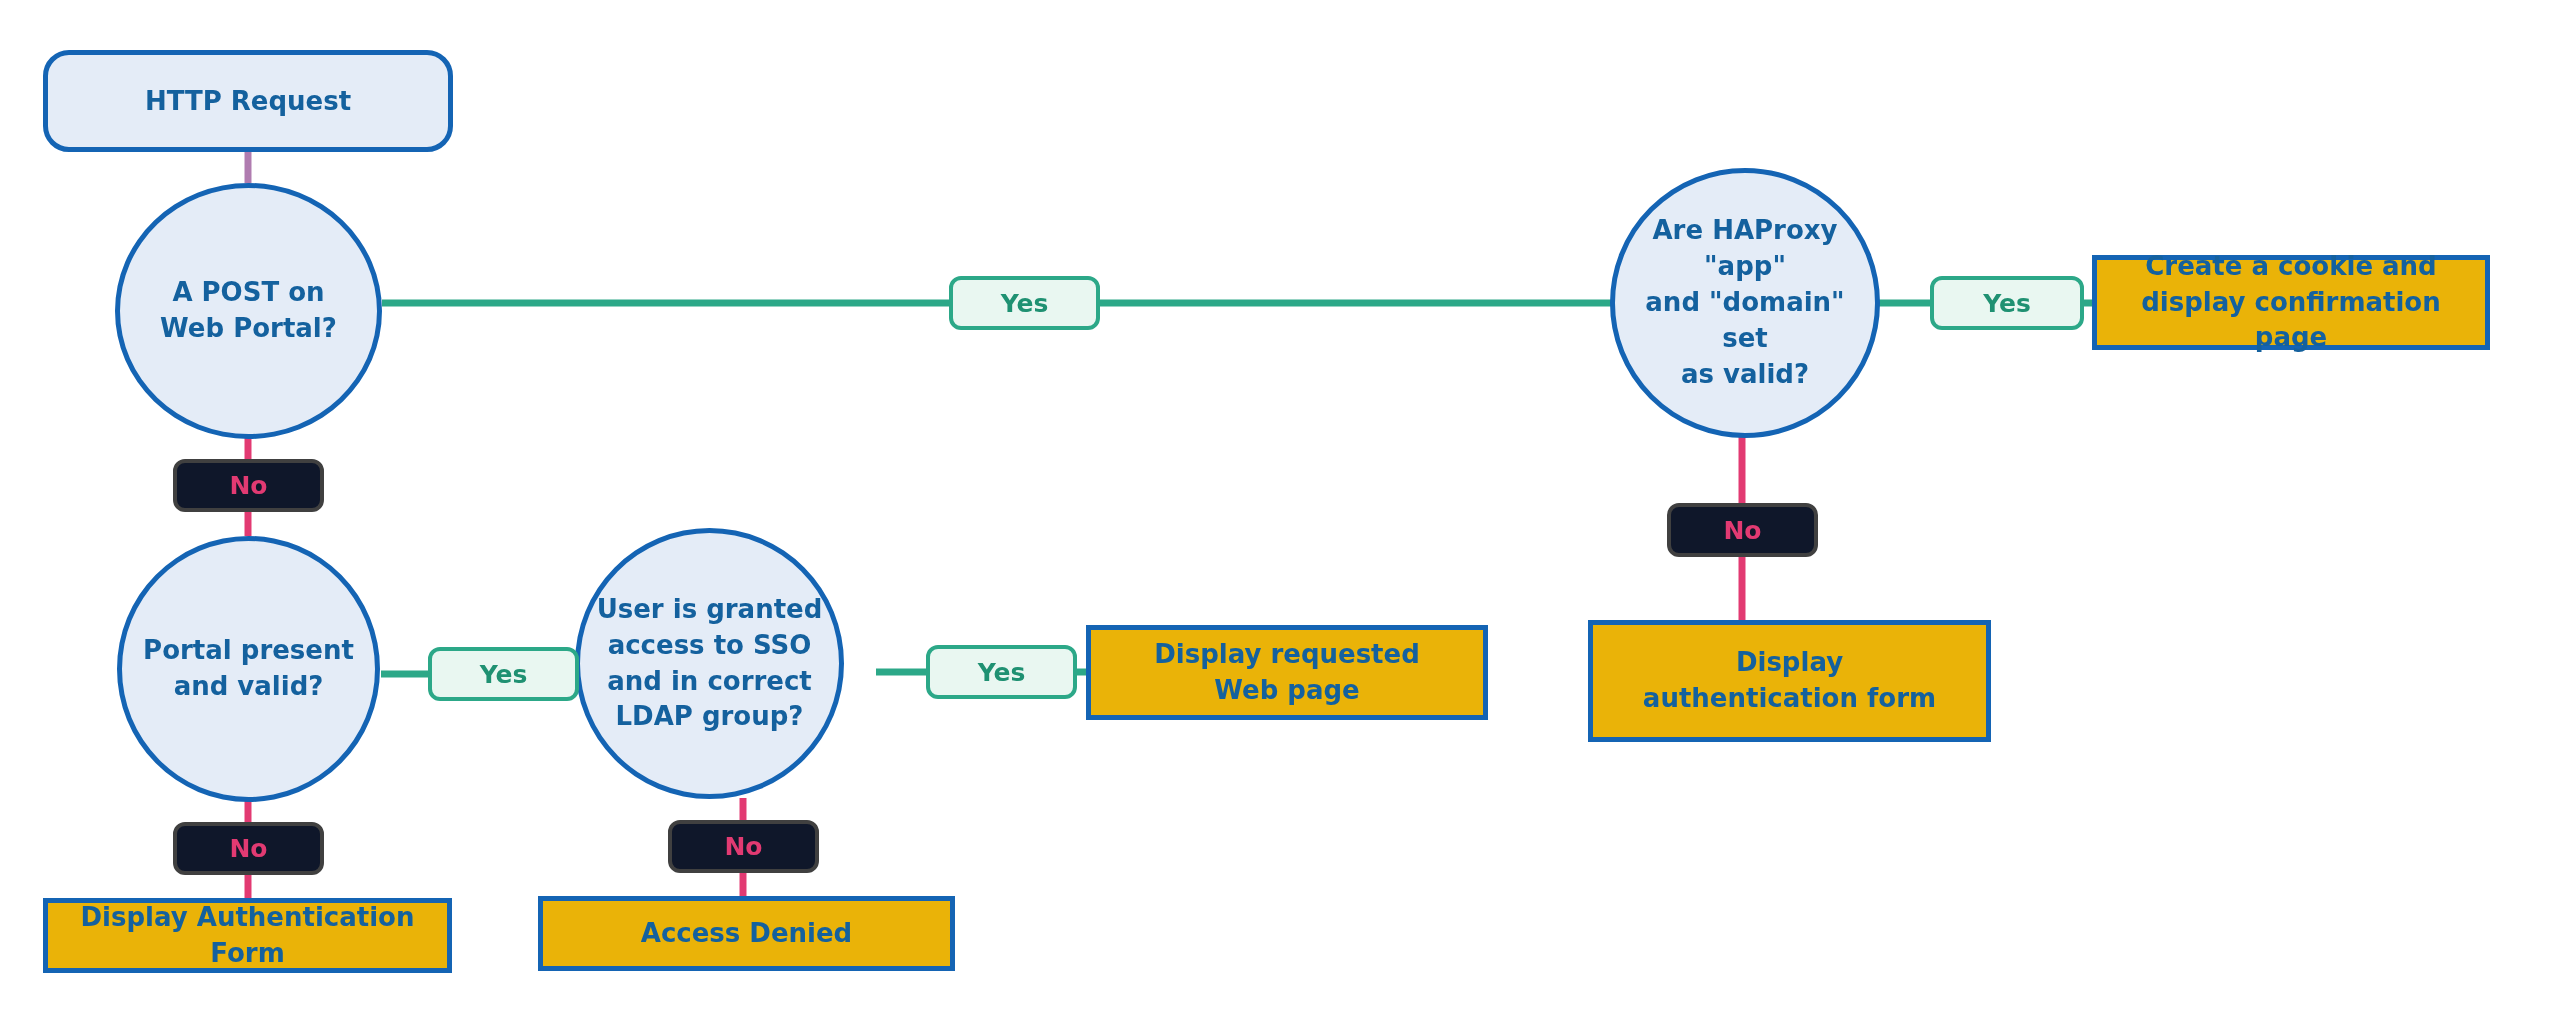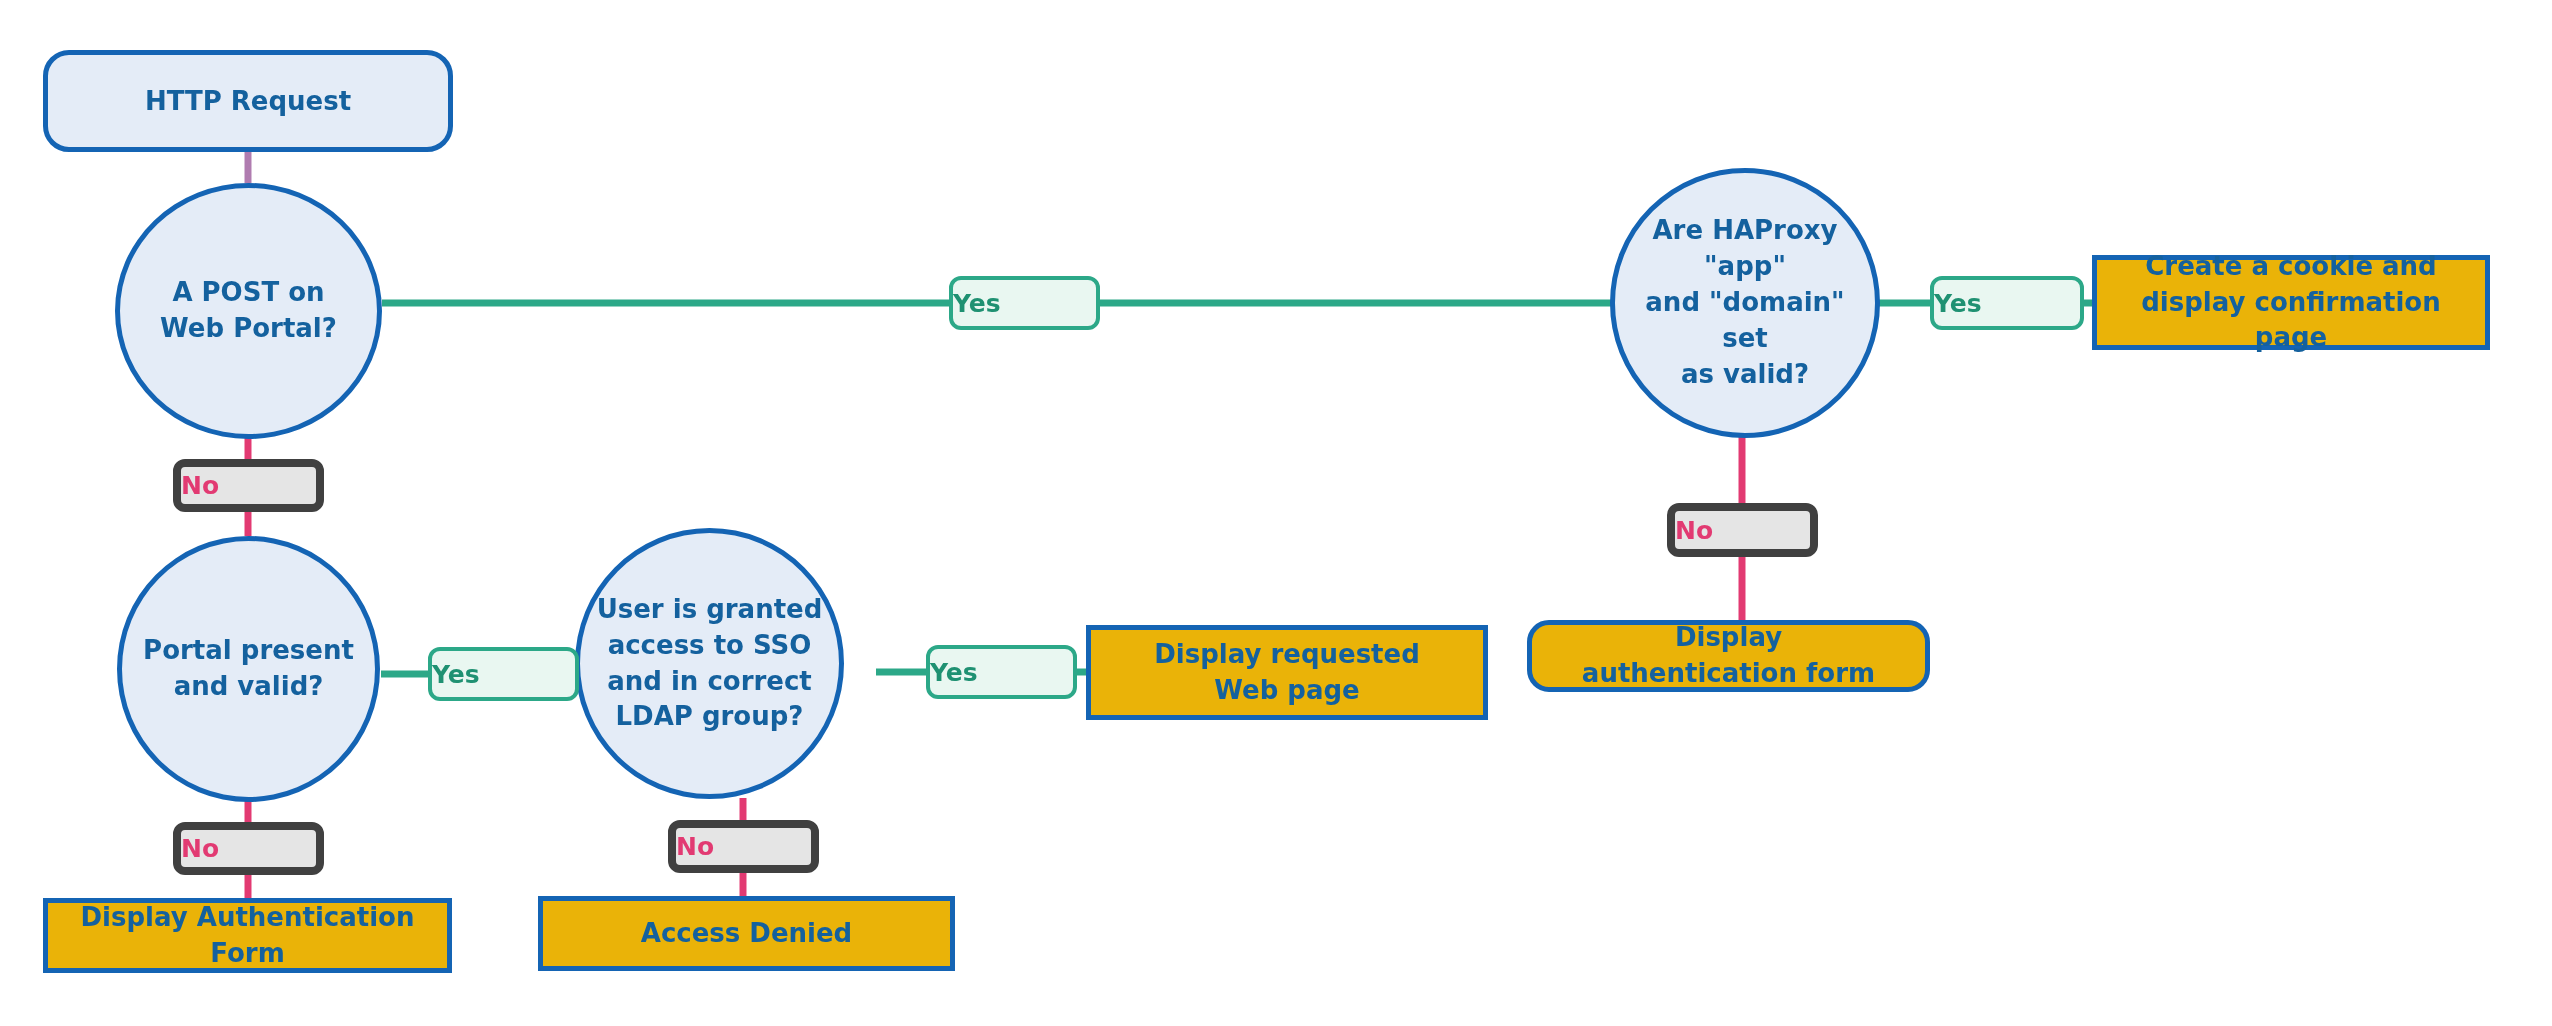--- a/index.html
+++ b/index.html
@@ -59,34 +59,34 @@
     line-height: 1.38;
   }
   .node .txt { display: block; padding: 0 10px; }
 
   
   .elabel {
     position: absolute;
     box-sizing: border-box;
     display: flex;
     align-items: center;
-    justify-content: flex-start;
+    justify-content: center;
     border-radius: 12px;
     font-size: 25px;
     font-weight: bold;
     z-index: 4;
   }
   .elabel-yes {
     background: #e9f7f1;
     border: 4px solid #2ca888;
     color: #1f9172;
   }
   .elabel-no {
-    background: #e5e5e5;
-    border: 8px solid #404040;
+    background: #0f172a;
+    border: 4px solid #404040;
     color: #e23a72;
   }
 </style>
 </head>
 <body>
 
 <div id="canvas">
 
   <svg id="edges" viewBox="0 0 2552 1026" xmlns="http://www.w3.org/2000/svg">
 
@@ -159,21 +159,21 @@
     </span>
   </div>
 
   <div class="node n-rect" style="left:1086px; top:625px; width:402px; height:95px;">
     <span class="txt">
       <span>Display requested</span><br>
       <span>Web page</span>
     </span>
   </div>
 
-  <div class="node n-rect" style="left:1527px; top:620px; width:403px; height:72px;border-radius:22px;">
+  <div class="node n-rect" style="left:1588px; top:620px; width:403px; height:122px;">
     <span class="txt">
       <span>Display</span><br>
       <span>authentication form</span>
     </span>
   </div>
 
   <div class="node n-rect" style="left:43px; top:898px; width:409px; height:75px;">
     <span class="txt">Display Authentication Form</span>
   </div>
 

